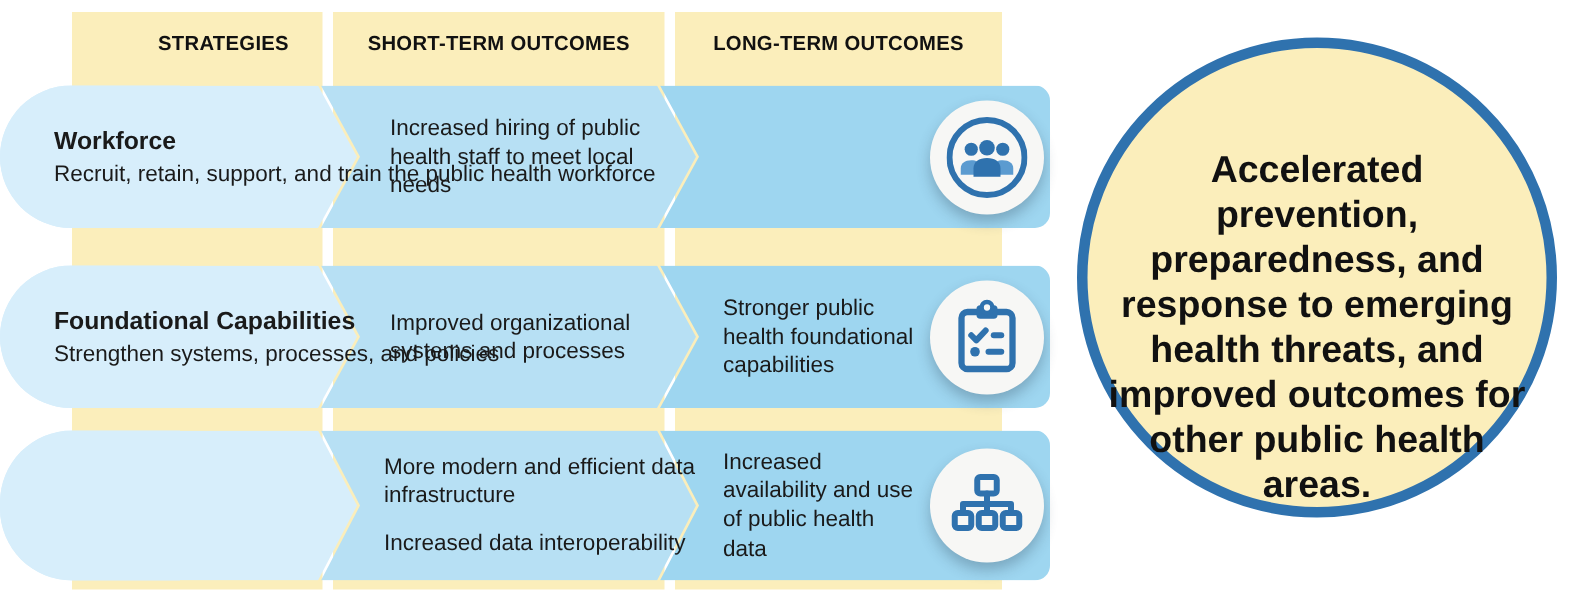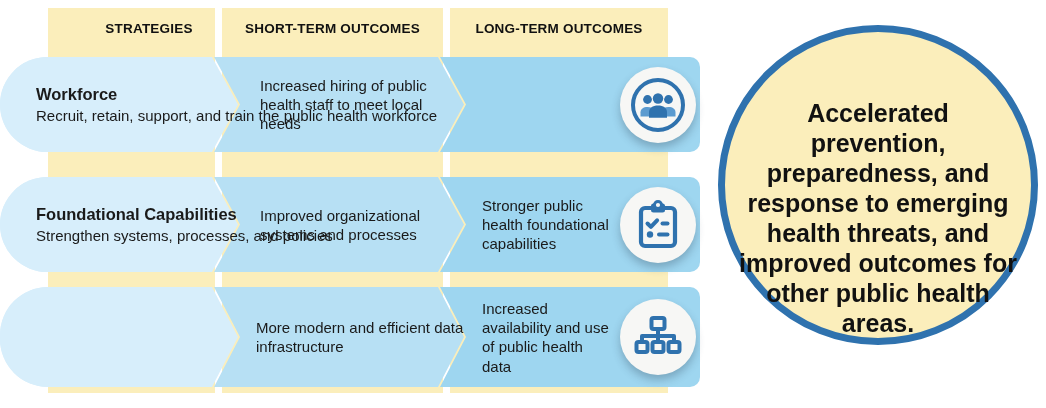--- a/index.html
+++ b/index.html
@@ -224,20 +224,21 @@
 
   <div class="row r3">
     <div class="seg seg1"></div>
     <div class="seg1-round"></div>
     <div class="seg seg2"></div>
     <div class="seg seg3"></div>
 
 
     <div class="seg-text s2-text" style="width:215px;left:256px;">
       <p>More modern and efficient data infrastructure</p>
+      <p>Increased data interoperability</p>
     </div>
 
     <div class="seg-text s3-text">Increased availability and use of public health data</div>
 
     <div class="icon-badge">
       <svg width="50" height="50" viewBox="0 0 50 50" aria-hidden="true">
         <rect x="18.5" y="6" width="13" height="11" rx="2" fill="none" stroke="#2f72ae" stroke-width="4"></rect>
         <path d="M25 17 v7 M9 24 h32 M9 24 v6 M25 24 v6 M41 24 v6" fill="none" stroke="#2f72ae" stroke-width="4" stroke-linecap="round"></path>
         <rect x="3.5" y="30" width="11" height="10" rx="2" fill="none" stroke="#2f72ae" stroke-width="4"></rect>
         <rect x="19.5" y="30" width="11" height="10" rx="2" fill="none" stroke="#2f72ae" stroke-width="4"></rect>

